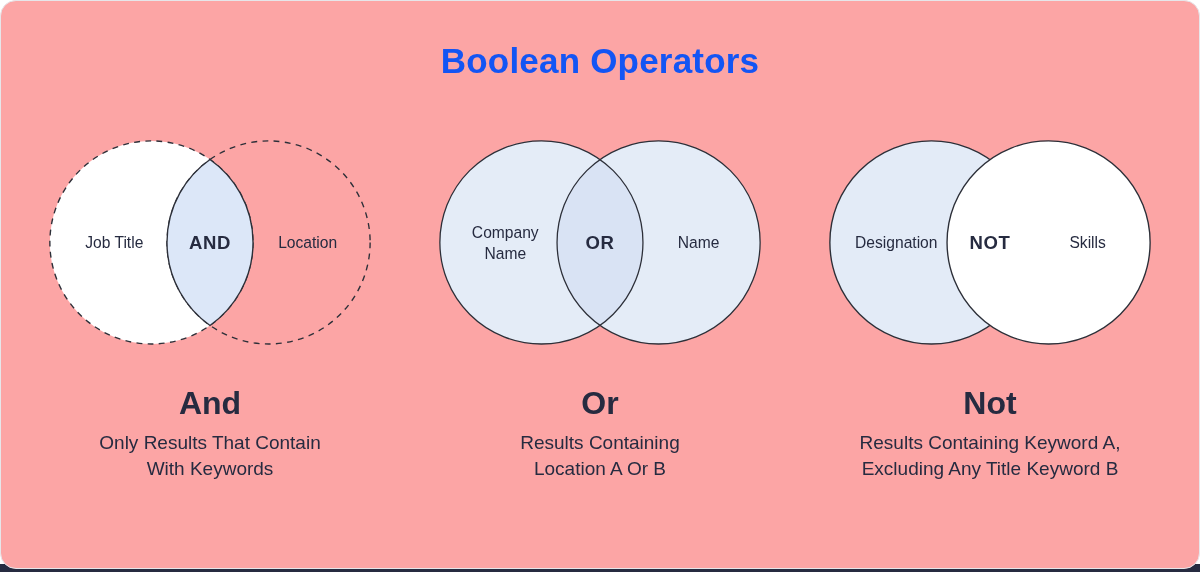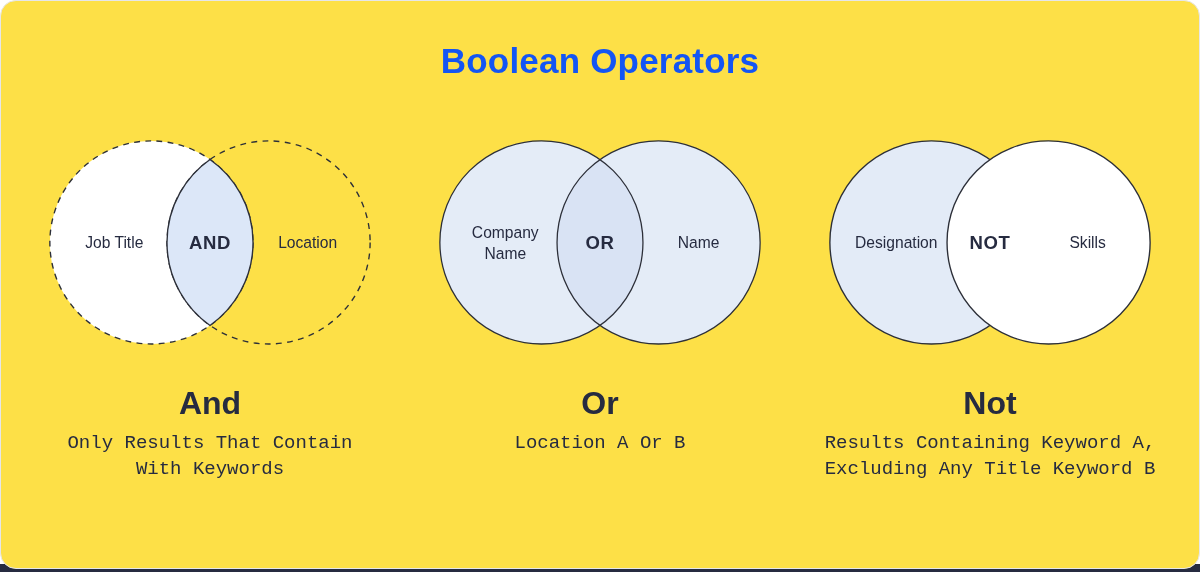--- a/index.html
+++ b/index.html
@@ -10,21 +10,21 @@
     font-family: "Liberation Sans", "DejaVu Sans", sans-serif;
     -webkit-font-smoothing: antialiased;
   }
   .stage { position: relative; width: 1200px; height: 572px; }
   .bottom-strip {
     position: absolute; left: 0; right: 0; bottom: 0; height: 8px;
     background: #262B40; z-index: 0;
   }
   .card {
     position: absolute; left: 0; right: 0; top: 0; bottom: 3px;
-    background: #fde047;
+    background: #fca5a5;
     border: 1px solid #e6e6ea;
     border-radius: 16px;
     z-index: 1;
     box-sizing: border-box;
   }
   h1.title {
     margin: 40px 0 0 0;
     text-align: center;
     font-size: 35px;
     font-weight: 700;
@@ -53,21 +53,20 @@
     font-weight: 700;
     color: #262B40;
     line-height: 1.2;
   }
   .desc {
     margin-top: 8px;
     font-size: 19px;
     line-height: 26px;
     color: #262B40;
     text-align: center;
-    font-family: Liberation Mono, monospace;
   }
 </style>
 </head>
 <body>
 
 <div class="stage">
   <div class="bottom-strip"></div>
   <div class="card">
 
     <h1 class="title">Boolean Operators</h1>
@@ -97,20 +96,21 @@
           <path d="M170,23 A104,104 0 0 1 170,193 A104,104 0 0 1 170,23 Z" fill="#D9E3F4" stroke="none"></path>
           <circle cx="110" cy="108" r="104" fill="none" stroke="#2C2F38" stroke-width="1.3"></circle>
           <circle cx="230" cy="108" r="104" fill="none" stroke="#2C2F38" stroke-width="1.3"></circle>
           <text x="73" y="103" text-anchor="middle" class="circle-label">Company</text>
           <text x="73" y="125" text-anchor="middle" class="circle-label">Name</text>
           <text x="170" y="115" text-anchor="middle" class="op-label">OR</text>
           <text x="271" y="114" text-anchor="middle" class="circle-label">Name</text>
         </svg>
         <h2 class="op-heading">Or</h2>
         <div class="desc">
+          <div>Results Containing</div>
           <div>Location A Or B</div>
         </div>
       </section>
 
       <section class="col">
         <svg class="venn-svg" viewBox="0 0 340 216">
           <circle cx="110" cy="108" r="104" fill="#E3EBF7" stroke="#2C2F38" stroke-width="1.4"></circle>
           <circle cx="230" cy="108" r="104" fill="#ffffff" stroke="#2C2F38" stroke-width="1.4"></circle>
           <text x="74" y="114" text-anchor="middle" class="circle-label">Designation</text>
           <text x="170" y="115" text-anchor="middle" class="op-label">NOT</text>

